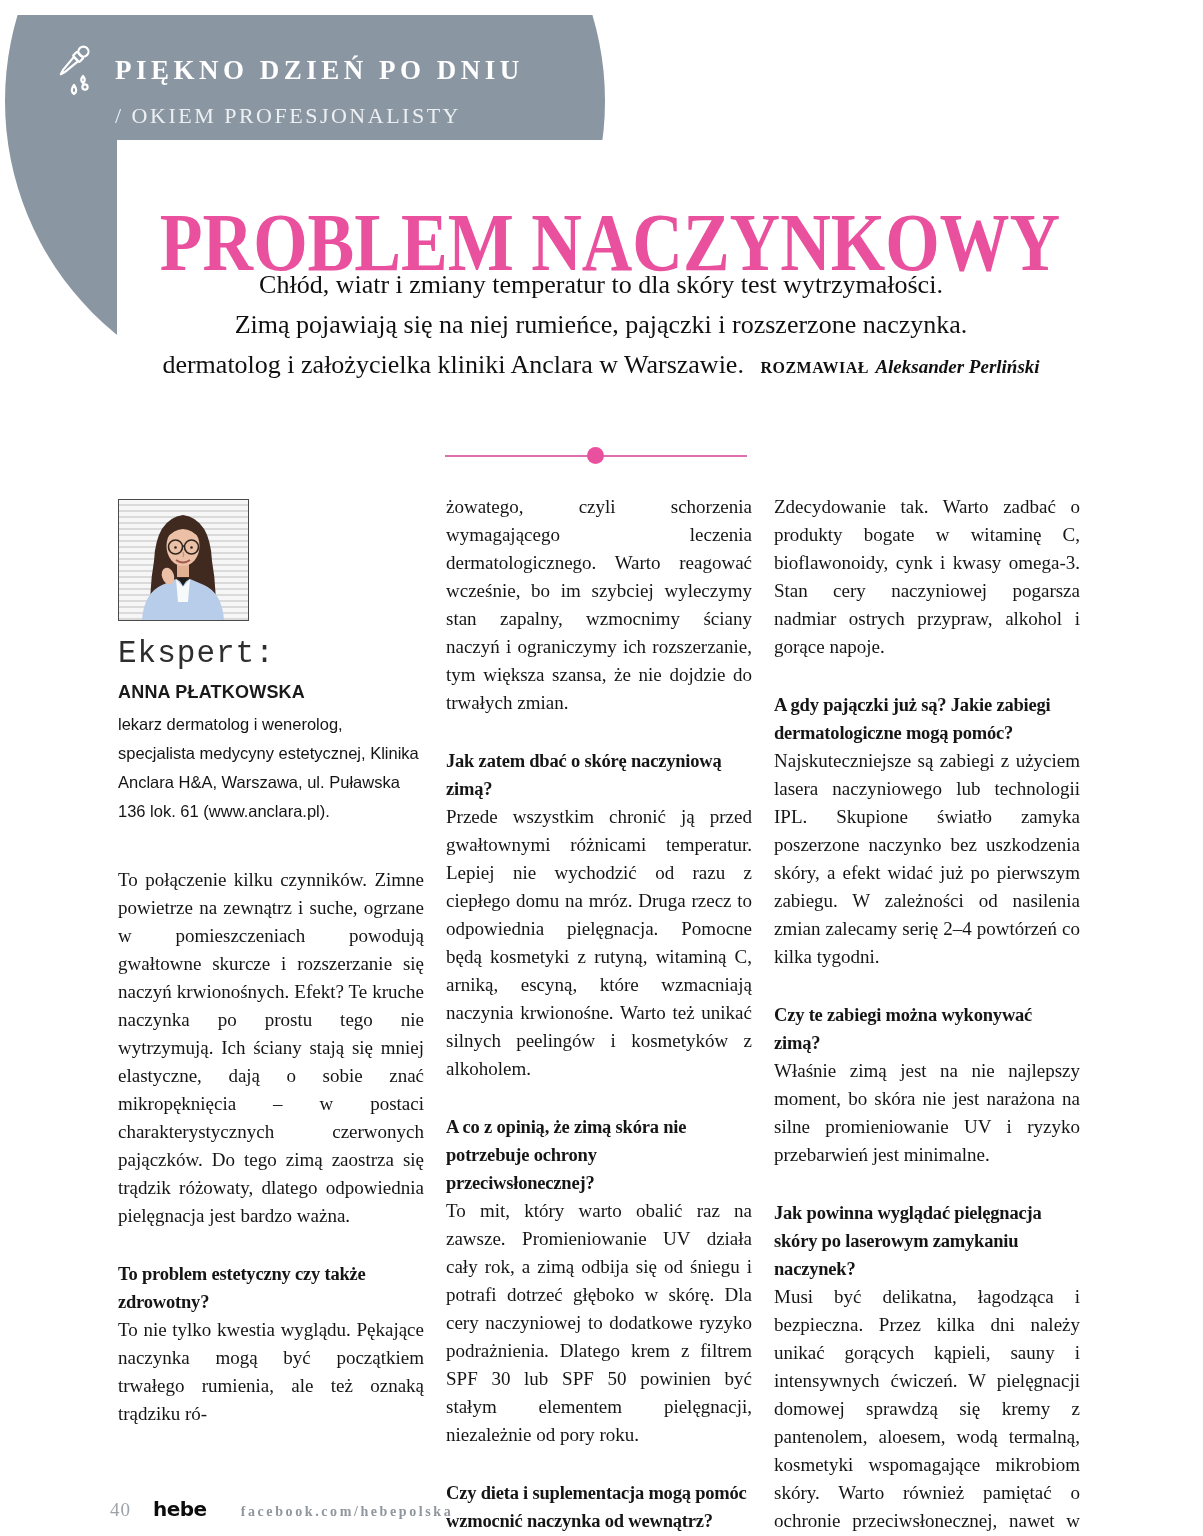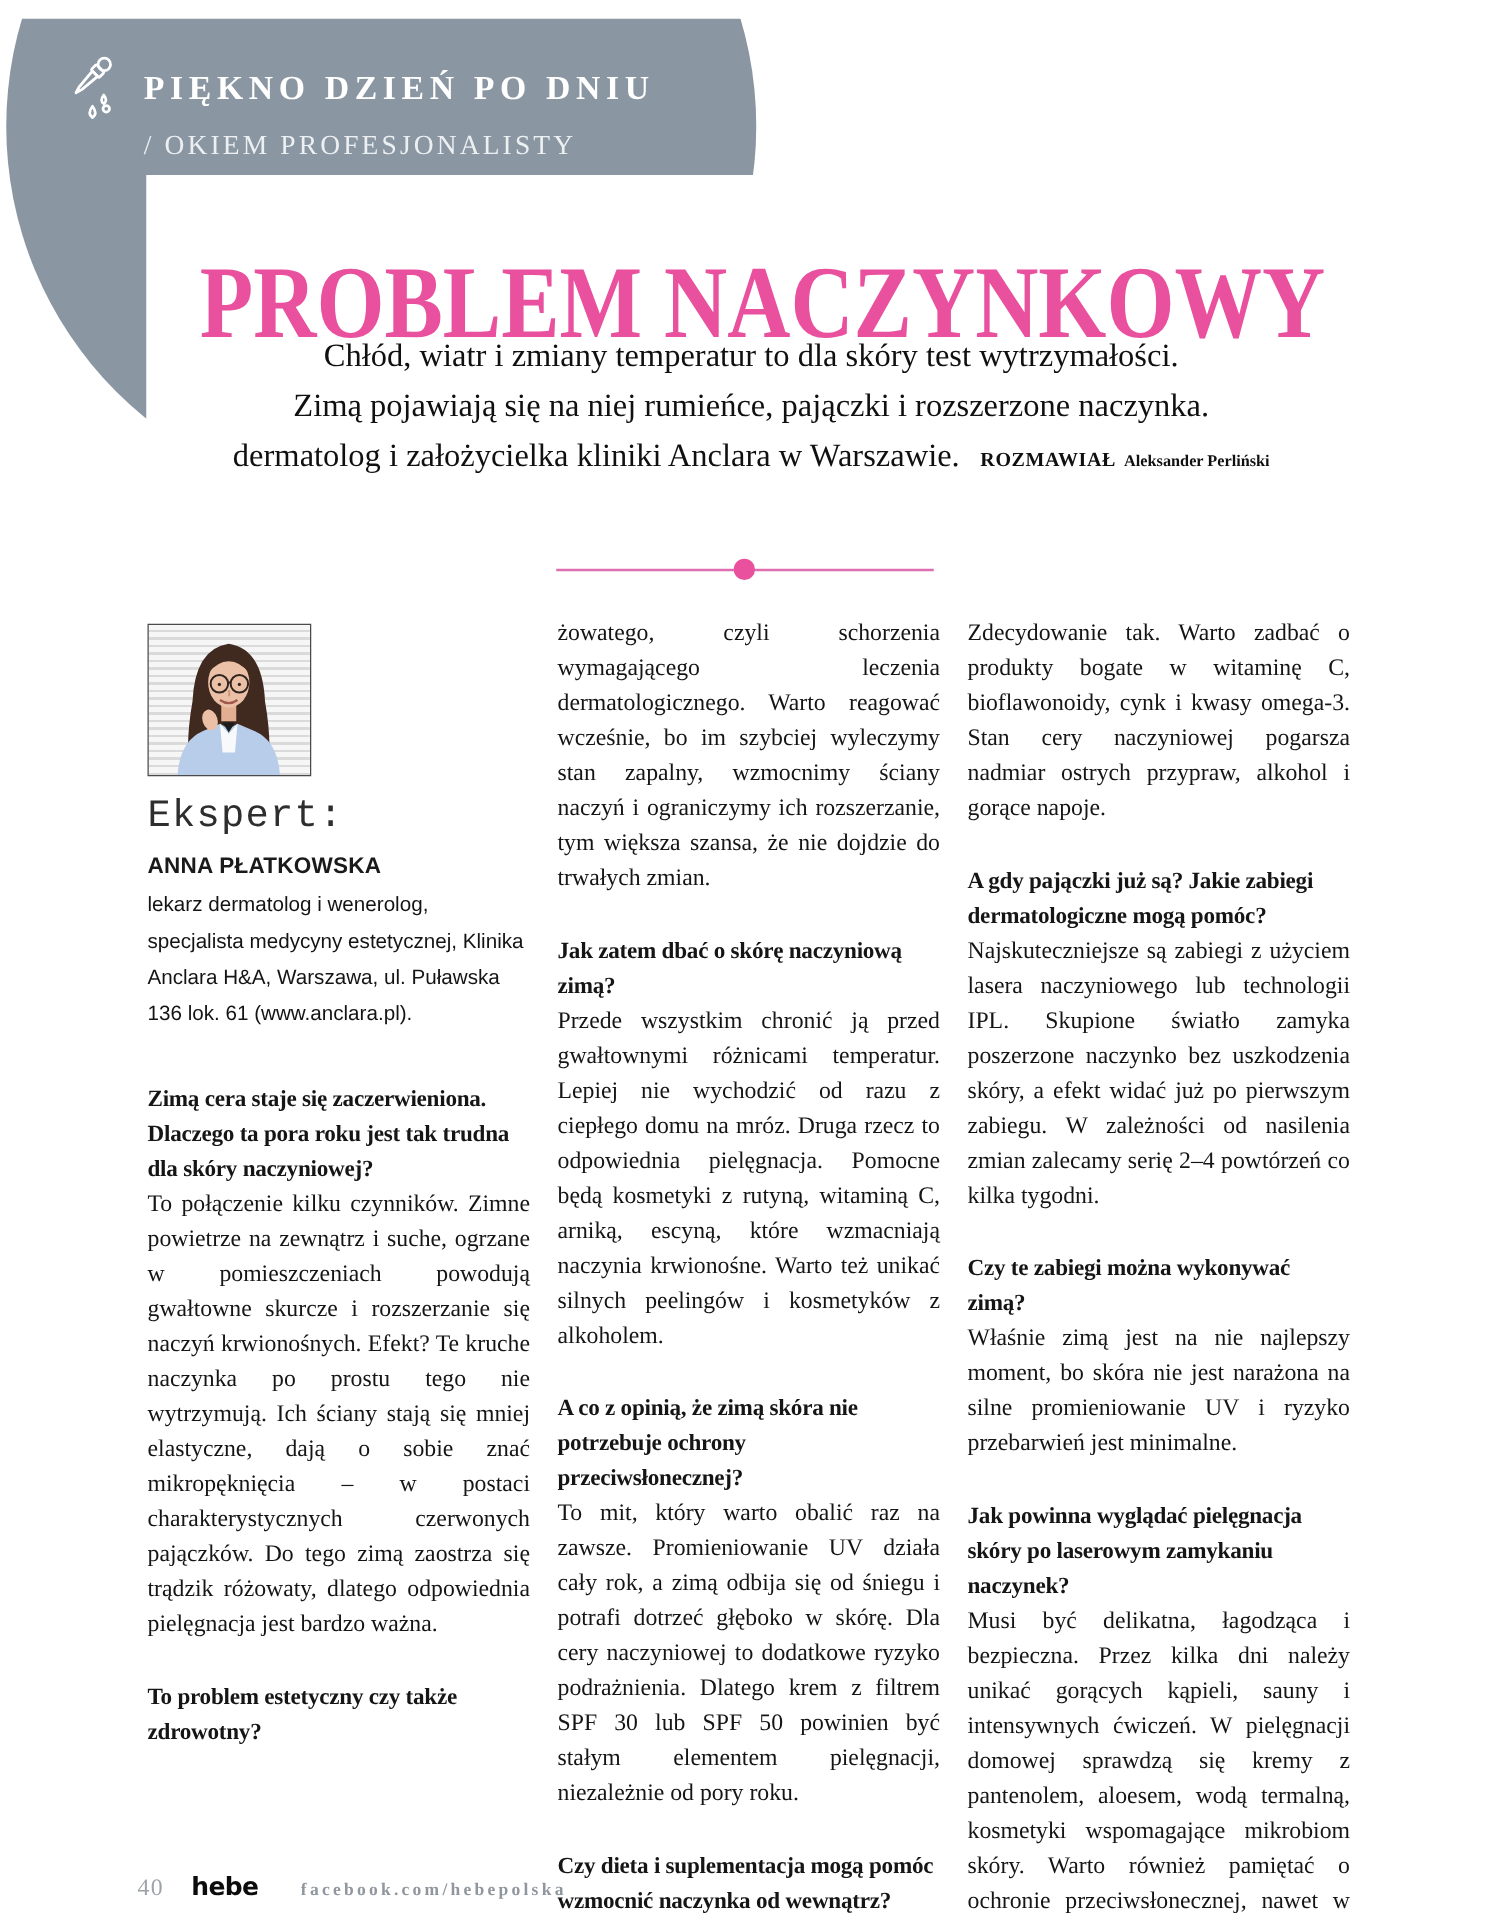--- a/index.html
+++ b/index.html
@@ -29,21 +29,21 @@
   .brand-line2{margin-top:17px;font-size:22px;letter-spacing:2.5px;color:#edf0f3;white-space:nowrap;font-weight:normal;}
 
   .title{
     position:absolute;left:130px;top:140px;width:960px;z-index:2;
     text-align:center;color:var(--pink);font-size:70px;line-height:70px;
     transform:scaleY(1.18);transform-origin:center top;white-space:nowrap;
   }
   .intro{position:absolute;left:121px;top:250px;width:960px;text-align:center;z-index:2;color:#101010;}
   .intro-line{font-size:26px;line-height:40px;white-space:nowrap;}
   .interviewer-label{font-size:16px;font-weight:bold;margin-left:10px;letter-spacing:0.5px;}
-  .interviewer-name{font-size:13px;font-weight:bold;}
+  .interviewer-name{font-size:19px;font-weight:bold;font-style:italic;}
 
   .divider{position:absolute;left:445px;top:432px;width:302px;height:18px;z-index:2;}
   .divider .line{position:absolute;left:0;right:0;top:8px;height:2px;background:var(--pink-line);}
   .divider .dot{position:absolute;left:142px;top:0;width:17px;height:17px;border-radius:50%;background:var(--pink);}
 
   .columns{position:absolute;left:118px;top:478px;width:962px;display:flex;gap:22px;z-index:2;}
   .col{width:306px;}
 
   .photo{
     width:131px;height:122px;border:1px solid #4a4a4a;margin-top:6px;
@@ -126,23 +126,23 @@
           <path d="M23,120 Q25,93 43,85 L57,79 L64,83 L71,79 L85,85 Q103,93 105,120 Z" fill="#b7cde9"></path>
           <path d="M57,79 L64,87 L71,79 L69,102 L59,102 Z" fill="#f7f9fb"></path>
           <path d="M59,78 L69,78 L64,86 Z" fill="#1c1c1c"></path>
           <ellipse cx="49" cy="76" rx="6" ry="8.5" fill="#ecc0a6" transform="rotate(-18 49 76)"></ellipse>
         </svg>
       </div>
       <div class="expert-label">Ekspert:</div>
       <div class="expert-name">ANNA PŁATKOWSKA</div>
       <div class="expert-bio">lekarz dermatolog i wenerolog, specjalista medycyny estetycznej, Klinika Anclara H&amp;A, Warszawa, ul. Puławska 136 lok. 61 (www.anclara.pl).</div>
       <div class="qa" id="qa-col-1">
-          <p class="block question">Zimą cera staje się zaczerwieniona. Dlaczego ta pora roku jest tak trudna dla skóry naczyniowej?</p>
           <p class="block answer">To połączenie kilku czynników. Zimne powietrze na zewnątrz i suche, ogrzane w pomieszczeniach powodują gwałtowne skurcze i rozszerzanie się naczyń krwionośnych. Efekt? Te kruche naczynka po prostu tego nie wytrzymują. Ich ściany stają się mniej elastyczne, dają o sobie znać mikropęknięcia – w postaci charakterystycznych czerwonych pajączków. Do tego zimą zaostrza się trądzik różowaty, dlatego odpowiednia pielęgnacja jest bardzo ważna.</p>
           <p class="block question">To problem estetyczny czy także zdrowotny?</p>
+          <p class="block answer">To nie tylko kwestia wyglądu. Pękające naczynka mogą być początkiem trwałego rumienia, ale też oznaką trądziku ró-</p>
         </div>
     </div>
 
     <div class="col" id="qa-col-2">
         <p class="block answer">żowatego, czyli schorzenia wymagającego leczenia dermatologicznego. Warto reagować wcześnie, bo im szybciej wyleczymy stan zapalny, wzmocnimy ściany naczyń i ograniczymy ich rozszerzanie, tym większa szansa, że nie dojdzie do trwałych zmian.</p>
         <p class="block question">Jak zatem dbać o skórę naczyniową zimą?</p>
         <p class="block answer">Przede wszystkim chronić ją przed gwałtownymi różnicami temperatur. Lepiej nie wychodzić od razu z ciepłego domu na mróz. Druga rzecz to odpowiednia pielęgnacja. Pomocne będą kosmetyki z rutyną, witaminą C, arniką, escyną, które wzmacniają naczynia krwionośne. Warto też unikać silnych peelingów i kosmetyków z alkoholem.</p>
         <p class="block question">A co z opinią, że zimą skóra nie potrzebuje ochrony przeciwsłonecznej?</p>
         <p class="block answer">To mit, który warto obalić raz na zawsze. Promieniowanie UV działa cały rok, a zimą odbija się od śniegu i potrafi dotrzeć głęboko w skórę. Dla cery naczyniowej to dodatkowe ryzyko podrażnienia. Dlatego krem z filtrem SPF 30 lub SPF 50 powinien być stałym elementem pielęgnacji, niezależnie od pory roku.</p>
         <p class="block question">Czy dieta i suplementacja mogą pomóc wzmocnić naczynka od wewnątrz?</p>

